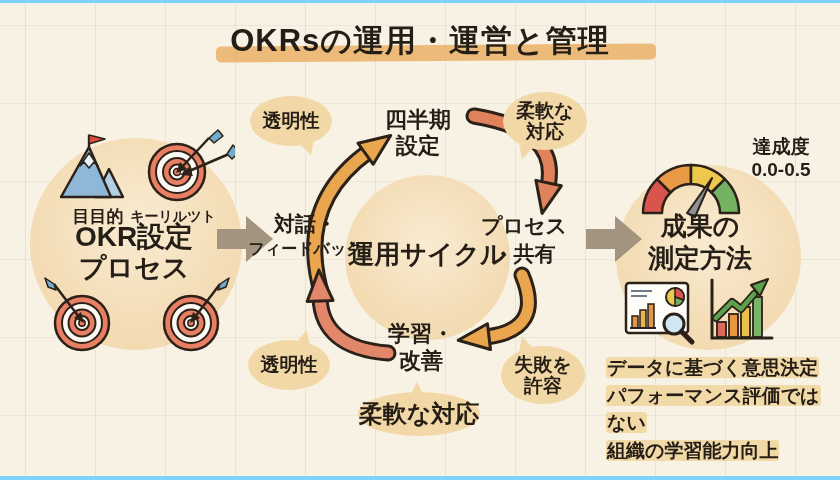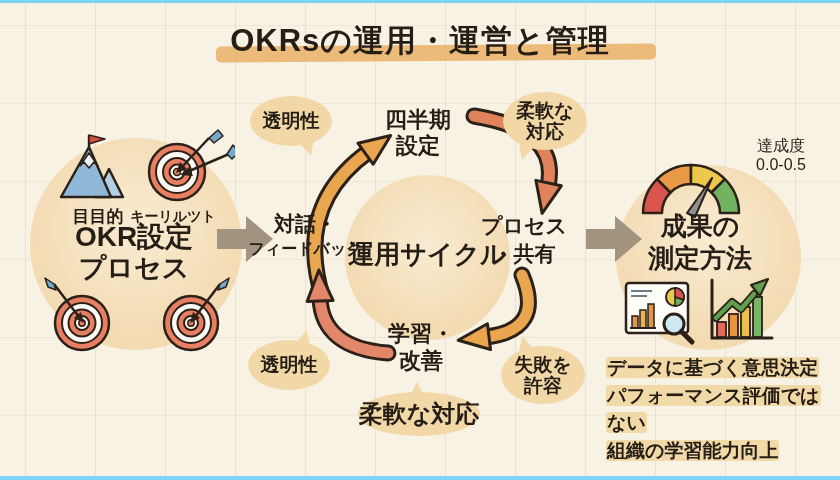--- a/index.html
+++ b/index.html
@@ -41,21 +41,21 @@
     display:flex;flex-direction:column;align-items:center;justify-content:center;
     font-weight:bold;text-align:center;line-height:1.12;
   }
   .tail{position:absolute;width:0;height:0;}
   .tail-down{border-left:7px solid transparent;border-right:7px solid transparent;border-top:14px solid var(--bubble,#f3d8a7);}
   .tail-up{border-left:7px solid transparent;border-right:7px solid transparent;border-bottom:14px solid var(--bubble,#f3d8a7);}
   .svg-abs{position:absolute;}
   .arrows-overlay{position:absolute;inset:0;pointer-events:none;}
   .notes{position:absolute;left:606px;top:354px;width:232px;font-size:19px;font-weight:bold;line-height:1.45;}
   .notes .hl{background:var(--highlight_note,#f2d9a8);padding:0 1px;border-radius:3px;box-decoration-break:clone;}
-  .gauge-caption{position:absolute;left:742px;top:136px;width:78px;text-align:center;font-weight:normal;font-size:16px;line-height:1.2;}
+  .gauge-caption{position:absolute;left:742px;top:136px;width:78px;text-align:center;font-weight:bold;font-size:19px;line-height:1.2;}
 </style>
 </head>
 <body>
 
 <div class="stage">
   <div class="paper">
     <div class="grid"></div>
   </div>
 
   <div class="blob" style="left:30px;top:138px;width:212px;height:212px;"></div>

